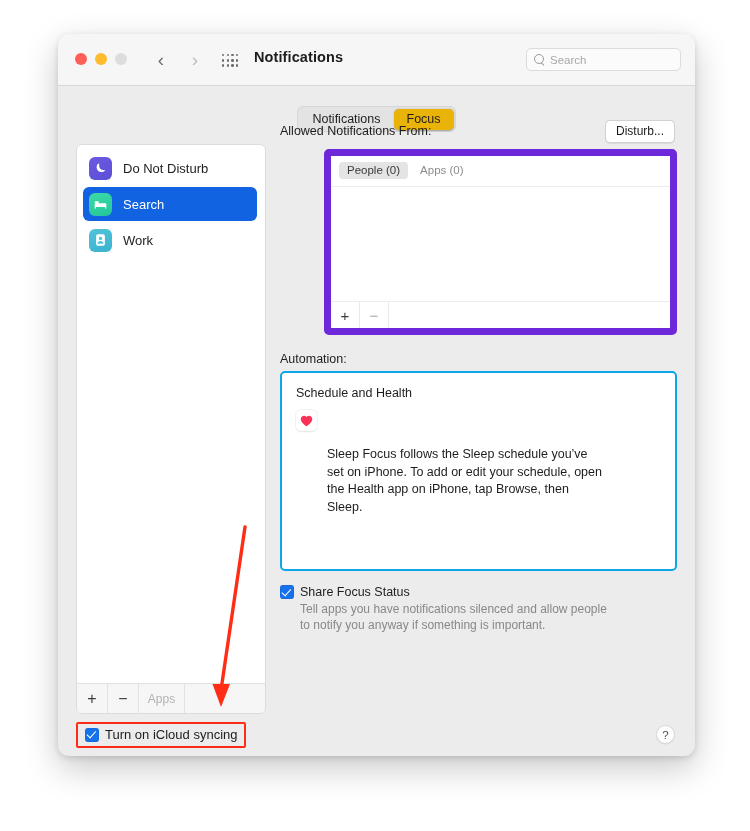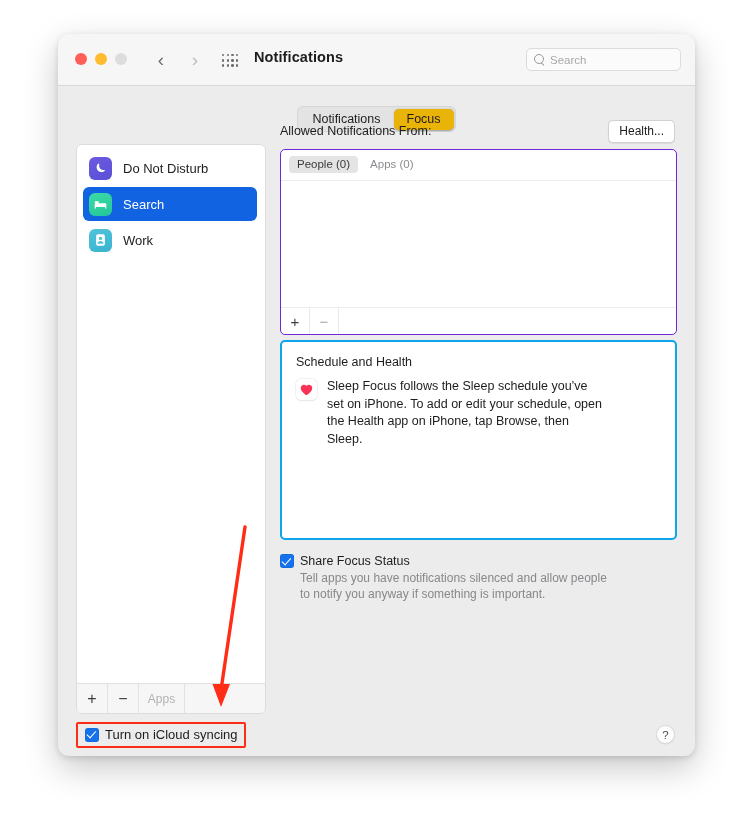--- a/index.html
+++ b/index.html
@@ -290,25 +290,26 @@
     border: 1px solid #d2d2d2;
     border-radius: 5px;
     padding: 3px 10px 4px 10px;
     box-shadow: 0 0.5px 1px rgba(0,0,0,0.08);
   }
 
   .listbox {
     margin-top: 5px;
     height: 186px;
     background: #ffffff;
-    border: 1px solid #6d28d9;
+    border: 7px solid #6d28d9;
     border-radius: 5px;
     display: flex;
     flex-direction: column;
     overflow: hidden;
+    margin-left: 44px;
   }
   .lb-tabs {
     display: flex;
     align-items: center;
     gap: 4px;
     padding: 6px 6px 7px 8px;
     border-bottom: 1px solid #ededed;
   }
   .lb-tab {
     font-size: 11.5px;
@@ -365,20 +366,21 @@
     align-items: center;
     justify-content: center;
     margin-right: 10px;
     margin-top: 1px;
   }
   .auto-text {
     font-size: 12.5px;
     color: #1d1d1f;
     line-height: 17.5px;
     max-width: 280px;
+    margin-top: 37px;
   }
 
   .share-row {
     margin-top: 14px;
     display: flex;
     align-items: flex-start;
   }
   .share-col { margin-left: 6px; }
   .share-title { font-size: 12.5px; color: #1d1d1f; }
   .share-sub {
@@ -506,35 +508,36 @@
 
     <div class="icloud-row">
       <span class="cbox"></span>
       <span class="icloud-label">Turn on iCloud syncing</span>
     </div>
 
     <div class="rightpanel">
 
       <div class="row-head">
         <span class="panel-label">Allowed Notifications From:</span>
-        <button class="btn">Health...</button>
+        <button class="btn">Disturb...</button>
       </div>
 
       <div class="listbox">
         <div class="lb-tabs">
           <span class="lb-tab active">People (0)</span>
           <span class="lb-tab">Apps (0)</span>
         </div>
         <div class="lb-body"></div>
         <div class="lb-footer">
           <div class="lb-btn">+</div>
           <div class="lb-btn minus">−</div>
         </div>
       </div>
 
+      <div class="panel-label automation-label">Automation:</div>
 
       <div class="autobox">
         <div class="auto-title">Schedule and Health</div>
         <div class="auto-row">
           <span class="health-icon">
             <svg width="13" height="12" viewBox="0 0 16 15">
               <path d="M8 14S0.8 9.6 0.8 4.9A4 4 0 0 1 8 2.6 4 4 0 0 1 15.2 4.9C15.2 9.6 8 14 8 14z" fill="#fc3158"></path>
             </svg>
           </span>
           <div class="auto-text">Sleep Focus follows the Sleep schedule you’ve set on iPhone. To add or edit your schedule, open the Health app on iPhone, tap Browse, then Sleep.</div>

